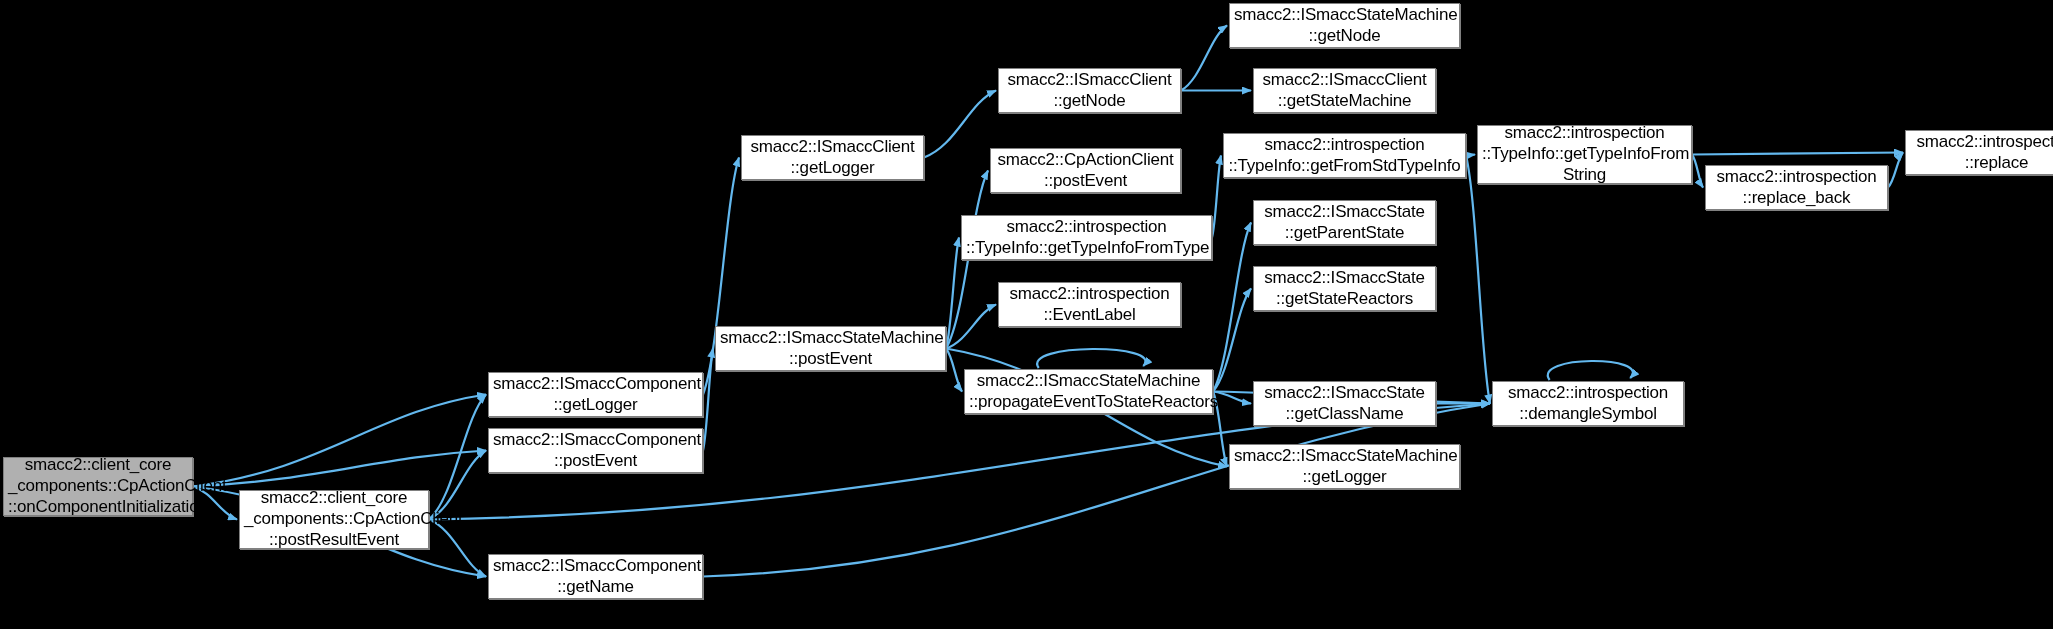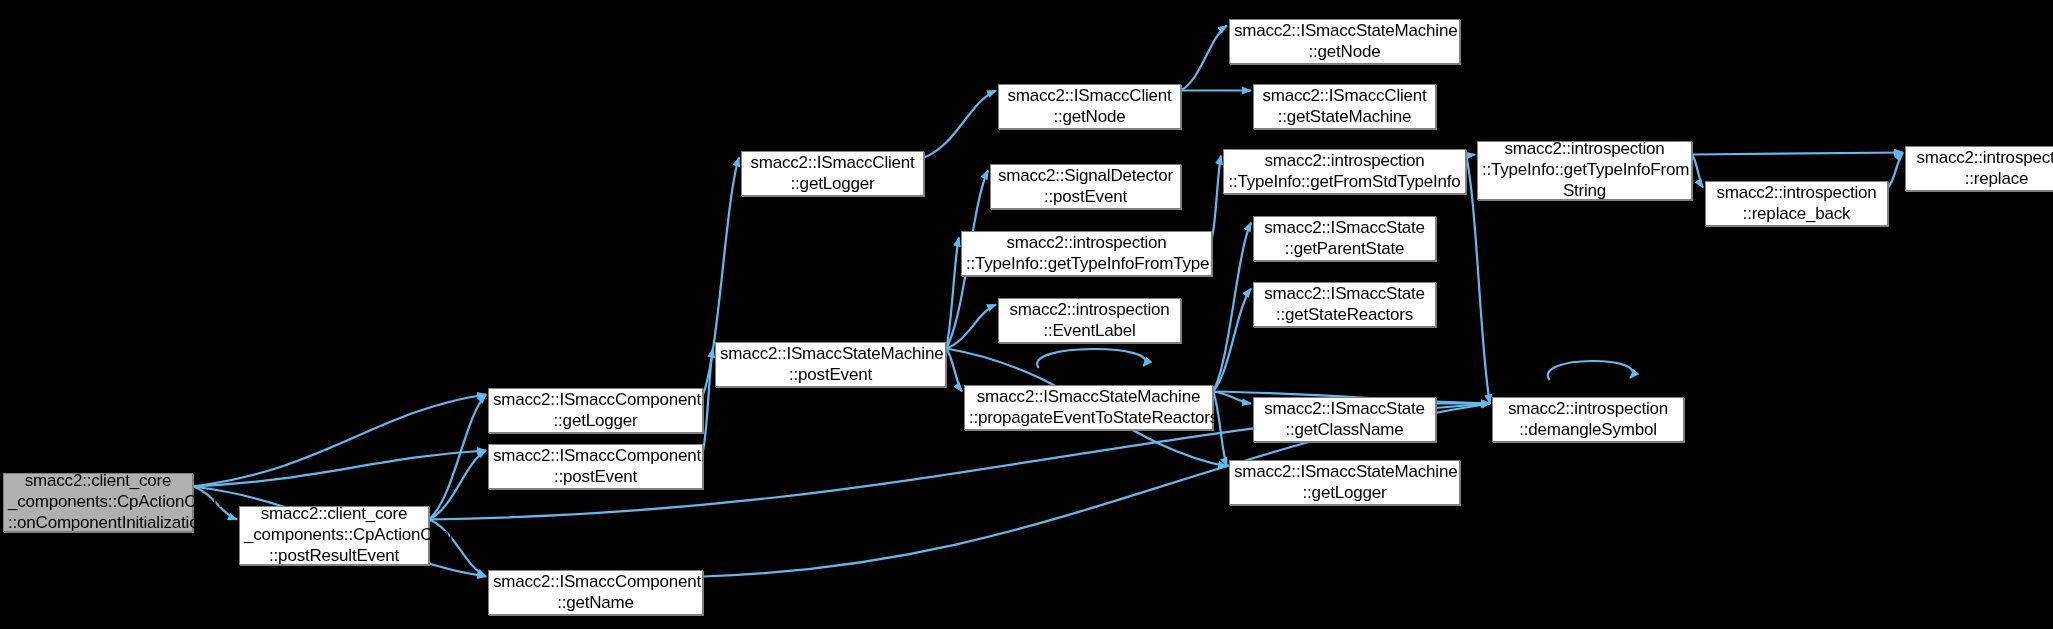--- a/index.html
+++ b/index.html
@@ -13,21 +13,20 @@
     box-shadow:1px 1px 0 0 #808080;
     display:flex;align-items:center;justify-content:center;
     font-family:"Liberation Sans","DejaVu Sans",sans-serif;
     font-size:17px;
     line-height:1.22;
     color:#000;
     text-align:center;
     white-space:pre-line;
     padding:2px 4px;
     letter-spacing:-0.2px;
-    margin-top:16px;
   }
   .node.root{background:#b0b0b0;}
   .node .lbl{display:block;width:100%;}
 </style>
 </head>
 <body>
 
 <div id="canvas">
   <svg id="edges" xmlns="http://www.w3.org/2000/svg">
     <defs>
@@ -83,21 +82,21 @@
       <div class="node" style="left: 488px; top: 428px; width: 215px; height: 45px;"><span class="lbl">smacc2::ISmaccComponent
 ::postEvent</span></div>
       <div class="node" style="left: 488px; top: 554px; width: 215px; height: 45px;"><span class="lbl">smacc2::ISmaccComponent
 ::getName</span></div>
       <div class="node" style="left: 741px; top: 135px; width: 183px; height: 45px;"><span class="lbl">smacc2::ISmaccClient
 ::getLogger</span></div>
       <div class="node" style="left: 715px; top: 326px; width: 231px; height: 45px;"><span class="lbl">smacc2::ISmaccStateMachine
 ::postEvent</span></div>
       <div class="node" style="left: 998px; top: 68px; width: 183px; height: 45px;"><span class="lbl">smacc2::ISmaccClient
 ::getNode</span></div>
-      <div class="node" style="left: 990px; top: 148px; width: 191px; height: 45px;"><span class="lbl">smacc2::SignalDetector
+      <div class="node" style="left: 990px; top: 148px; width: 191px; height: 45px;"><span class="lbl">smacc2::CpActionClient
 ::postEvent</span></div>
       <div class="node" style="left: 961px; top: 215px; width: 251px; height: 45px;"><span class="lbl">smacc2::introspection
 ::TypeInfo::getTypeInfoFromType</span></div>
       <div class="node" style="left: 998px; top: 282px; width: 183px; height: 45px;"><span class="lbl">smacc2::introspection
 ::EventLabel</span></div>
       <div class="node" style="left: 964px; top: 369px; width: 249px; height: 45px;"><span class="lbl">smacc2::ISmaccStateMachine
 ::propagateEventToStateReactors</span></div>
       <div class="node" style="left: 1229px; top: 444px; width: 231px; height: 45px;"><span class="lbl">smacc2::ISmaccStateMachine
 ::getLogger</span></div>
       <div class="node" style="left: 1229px; top: 3px; width: 231px; height: 45px;"><span class="lbl">smacc2::ISmaccStateMachine

